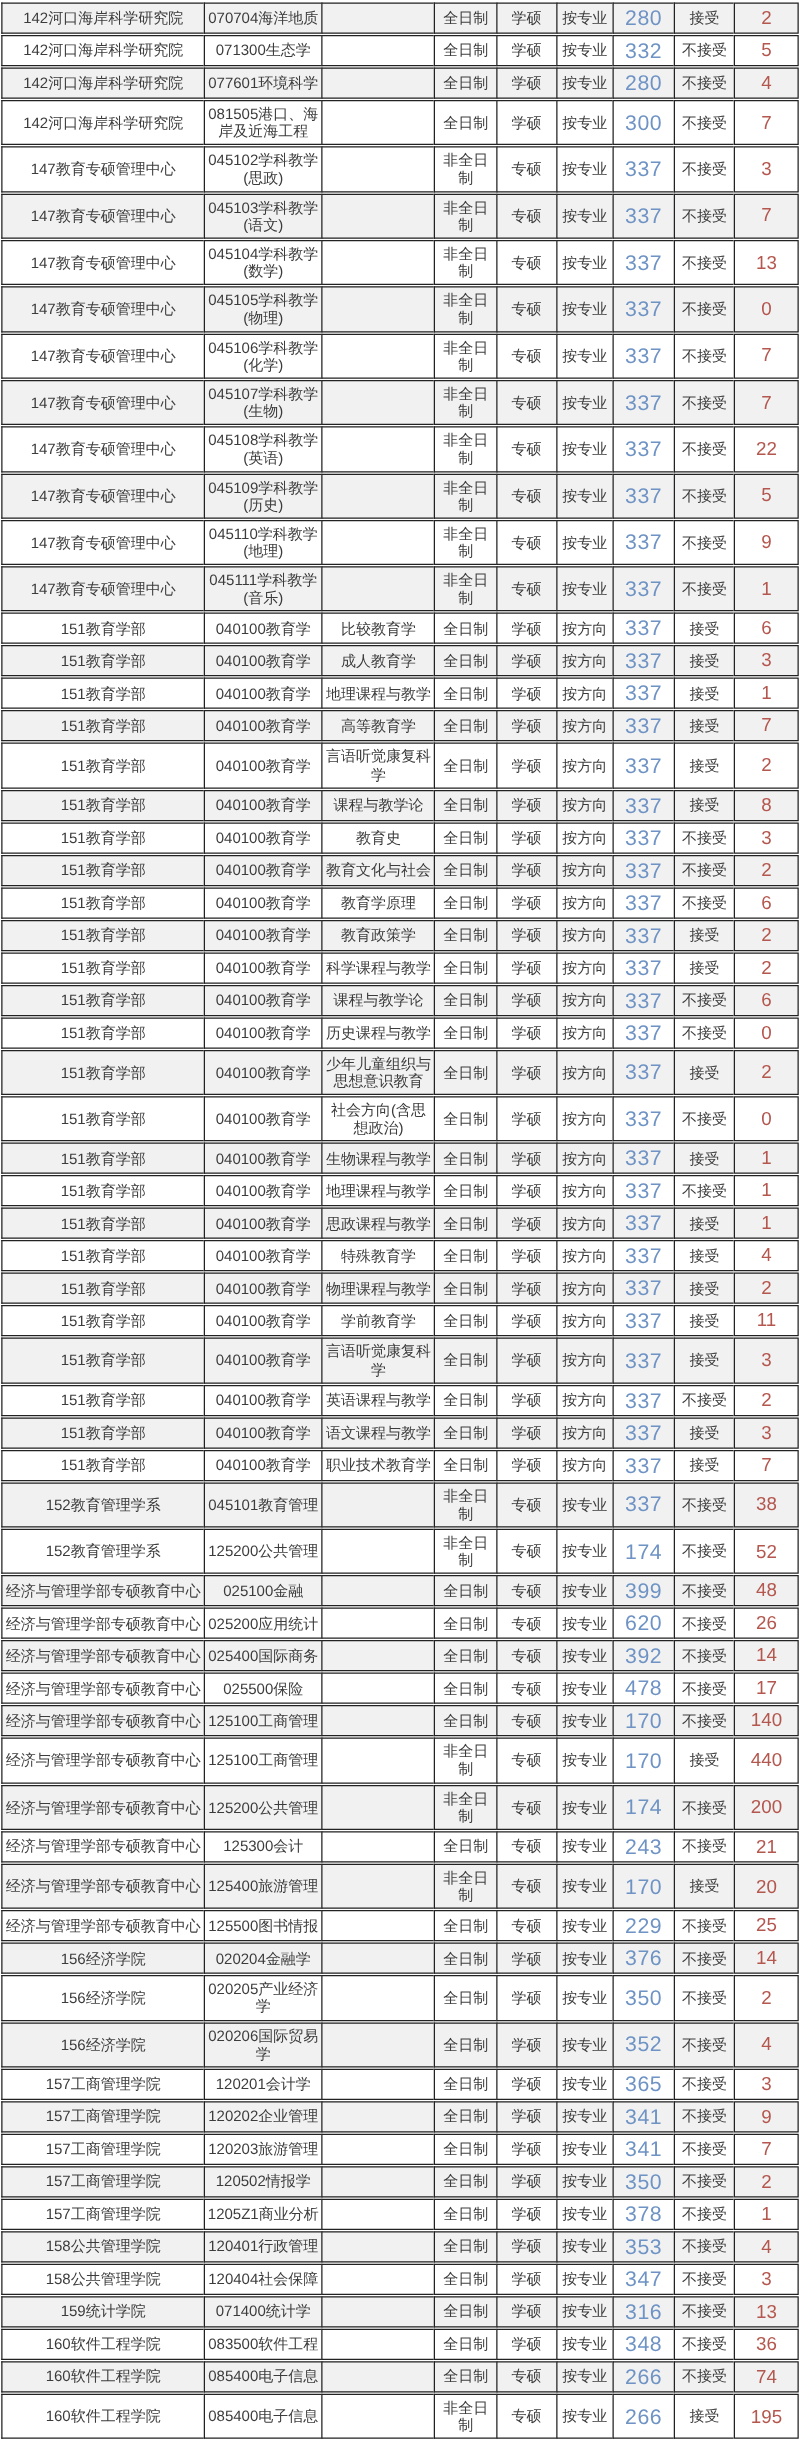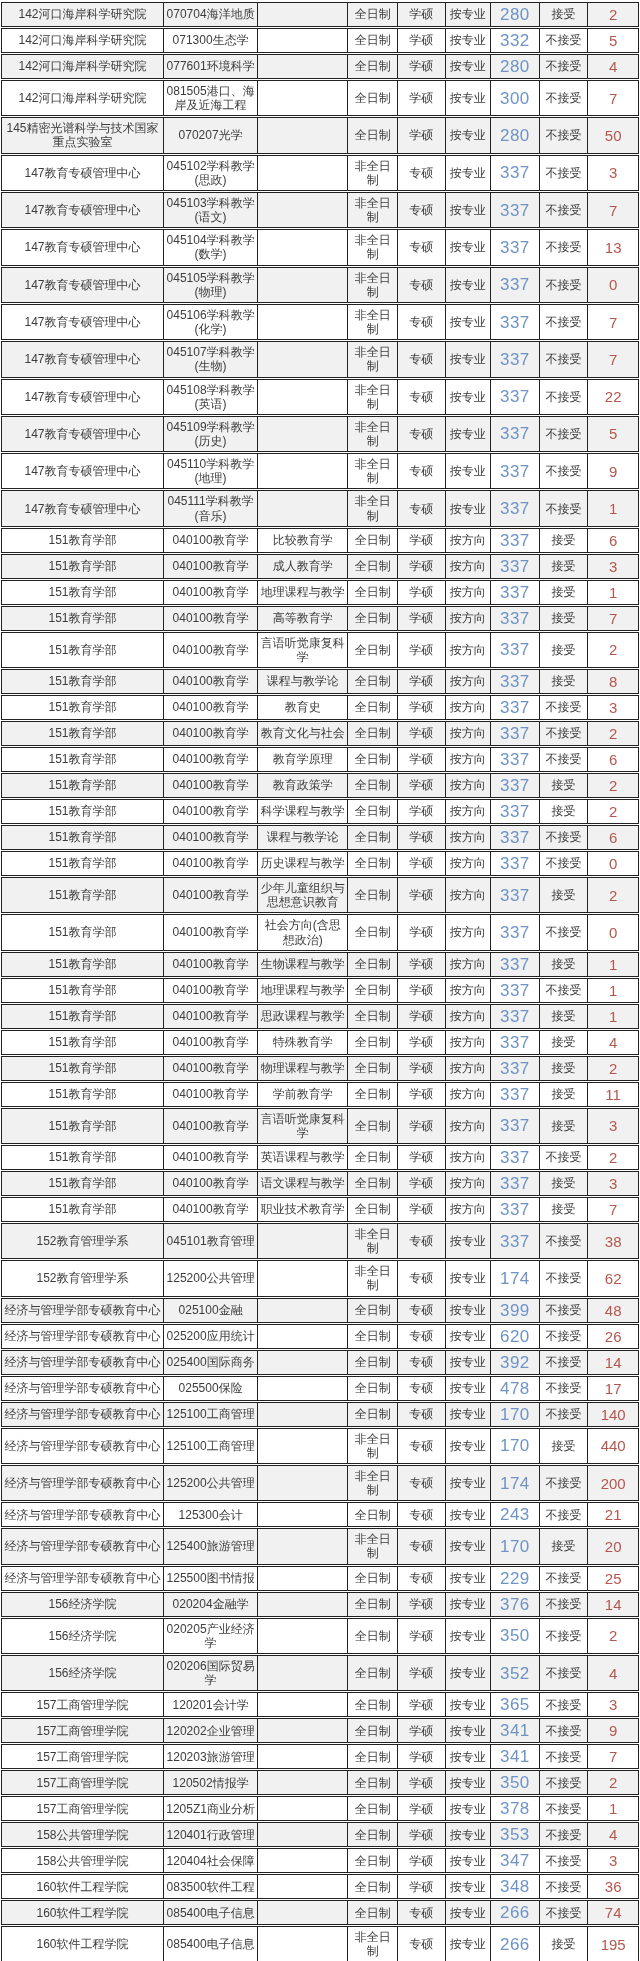--- a/index.html
+++ b/index.html
@@ -125,31 +125,20 @@
     <td class="program-cell">081505港口、海岸及近海工程</td>
     <td class="direction-cell"></td>
     <td class="schedule-cell">全日制</td>
     <td class="degree-cell">学硕</td>
     <td class="mode-cell">按专业</td>
     <td class="score-cell">300</td>
     <td class="accept-cell">不接受</td>
     <td class="count-cell">7</td>
   </tr>
 
-  <tr class="stripe">
-    <td class="college-cell">145精密光谱科学与技术国家重点实验室</td>
-    <td class="program-cell">070207光学</td>
-    <td class="direction-cell"></td>
-    <td class="schedule-cell">全日制</td>
-    <td class="degree-cell">学硕</td>
-    <td class="mode-cell">按专业</td>
-    <td class="score-cell">280</td>
-    <td class="accept-cell">不接受</td>
-    <td class="count-cell">50</td>
-  </tr>
 
   <tr class="plain">
     <td class="college-cell">147教育专硕管理中心</td>
     <td class="program-cell">045102学科教学(思政)</td>
     <td class="direction-cell"></td>
     <td class="schedule-cell">非全日制</td>
     <td class="degree-cell">专硕</td>
     <td class="mode-cell">按专业</td>
     <td class="score-cell">337</td>
     <td class="accept-cell">不接受</td>
@@ -578,21 +567,21 @@
 
   <tr class="plain">
     <td class="college-cell">152教育管理学系</td>
     <td class="program-cell">125200公共管理</td>
     <td class="direction-cell"></td>
     <td class="schedule-cell">非全日制</td>
     <td class="degree-cell">专硕</td>
     <td class="mode-cell">按专业</td>
     <td class="score-cell">174</td>
     <td class="accept-cell">不接受</td>
-    <td class="count-cell">62</td>
+    <td class="count-cell">52</td>
   </tr>
 
   <tr class="stripe">
     <td class="college-cell">经济与管理学部专硕教育中心</td>
     <td class="program-cell">025100金融</td>
     <td class="direction-cell"></td>
     <td class="schedule-cell">全日制</td>
     <td class="degree-cell">专硕</td>
     <td class="mode-cell">按专业</td>
     <td class="score-cell">399</td>
@@ -821,20 +810,31 @@
     <td class="program-cell">120404社会保障</td>
     <td class="direction-cell"></td>
     <td class="schedule-cell">全日制</td>
     <td class="degree-cell">学硕</td>
     <td class="mode-cell">按专业</td>
     <td class="score-cell">347</td>
     <td class="accept-cell">不接受</td>
     <td class="count-cell">3</td>
   </tr>
 
+  <tr class="stripe">
+    <td class="college-cell">159统计学院</td>
+    <td class="program-cell">071400统计学</td>
+    <td class="direction-cell"></td>
+    <td class="schedule-cell">全日制</td>
+    <td class="degree-cell">学硕</td>
+    <td class="mode-cell">按专业</td>
+    <td class="score-cell">316</td>
+    <td class="accept-cell">不接受</td>
+    <td class="count-cell">13</td>
+  </tr>
 
   <tr class="plain">
     <td class="college-cell">160软件工程学院</td>
     <td class="program-cell">083500软件工程</td>
     <td class="direction-cell"></td>
     <td class="schedule-cell">全日制</td>
     <td class="degree-cell">学硕</td>
     <td class="mode-cell">按专业</td>
     <td class="score-cell">348</td>
     <td class="accept-cell">不接受</td>

